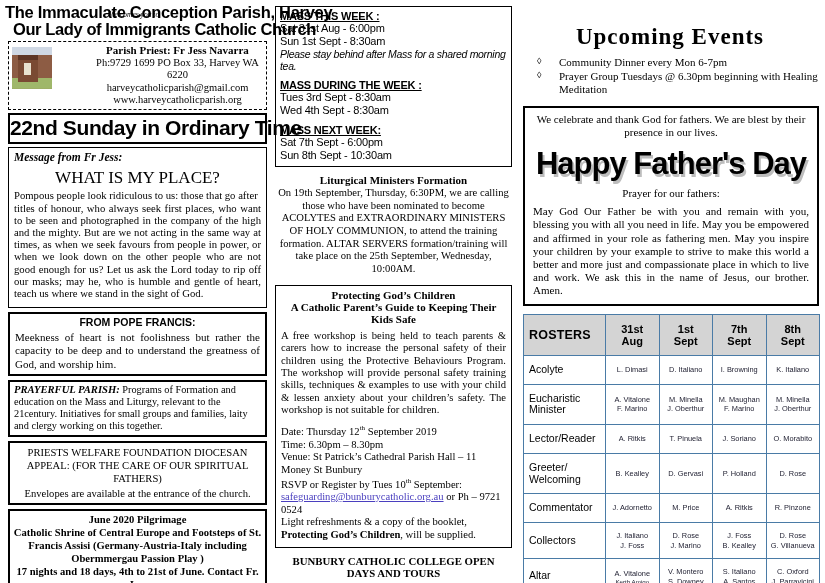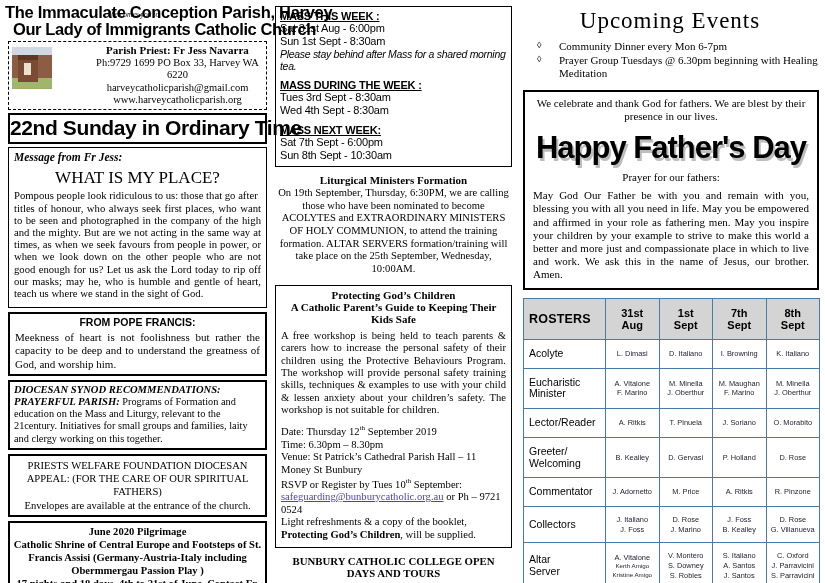--- a/index.html
+++ b/index.html
@@ -163,24 +163,24 @@
 
   
   .bun-box { padding: 2px 2px 4px; }
   .bun-h { text-align:center; font-weight: bold; font-size: 10.8px; line-height: 1.15; }
   .bun-b { font-size: 10.6px; line-height: 1.18; margin-top: 2px; }
 
   
   .up-title {
     text-align: center;
     font-family: "Liberation Serif", serif;
-    font-weight: normal;
+    font-weight: bold;
     font-size: 23px;
     letter-spacing: 1px;
-    margin: 4px 0 6px;
+    margin: 20px 0 6px;
   }
   .up-list { margin: 0 0 10px 18px; }
   .up-item { display: flex; font-size: 11px; line-height: 1.18; margin-bottom: 1px; }
   .up-bul { width: 22px; flex: 0 0 22px; font-size: 9px; }
   .up-txt { flex: 1; }
 
   
   .fd-box { border: 2px solid #000; padding: 5px 8px 6px; margin: 0 2px 8px 4px; }
   .fd-top { text-align:center; font-size: 11px; line-height: 1.2; }
   .fd-banner {
@@ -275,21 +275,20 @@
         <div>titles of honour, who always seek first places, who want to be seen and photographed in the company of the high and the mighty.  But are we not acting in the same way at times, as when we seek favours from people in power, or when we look down on the other people who are not good enough for us? Let us ask the Lord today to rip off our masks; may he, who is humble and gentle of heart, teach us where we stand in the sight of God.</div>
       </div>
     </div>
 
     <div class="pope-box">
       <div class="pope-head">FROM POPE FRANCIS:</div>
       <div class="pope-body">Meekness of heart is not foolishness but rather the capacity to be deep and to understand the greatness of God, and worship him.</div>
     </div>
 
     <div class="synod-box">
-      <div class="synod-t">DIOCESAN SYNOD RECOMMENDATIONS:</div>
       <div class="synod-body"><span class="synod-t">PRAYERFUL PARISH:</span><span> Programs of Formation and education on the Mass and Liturgy, relevant to the 21century. Initiatives for small groups and families, laity and clergy working on this together.</span></div>
     </div>
 
     <div class="pw-box">
       <div class="pw-head">PRIESTS WELFARE FOUNDATION DIOCESAN APPEAL:  (FOR THE CARE OF OUR SPIRITUAL FATHERS)</div>
       <div class="pw-body">Envelopes are available at the entrance of the church.</div>
     </div>
 
     <div class="pil-box">
       <div class="pil-line">June 2020  Pilgrimage</div>

